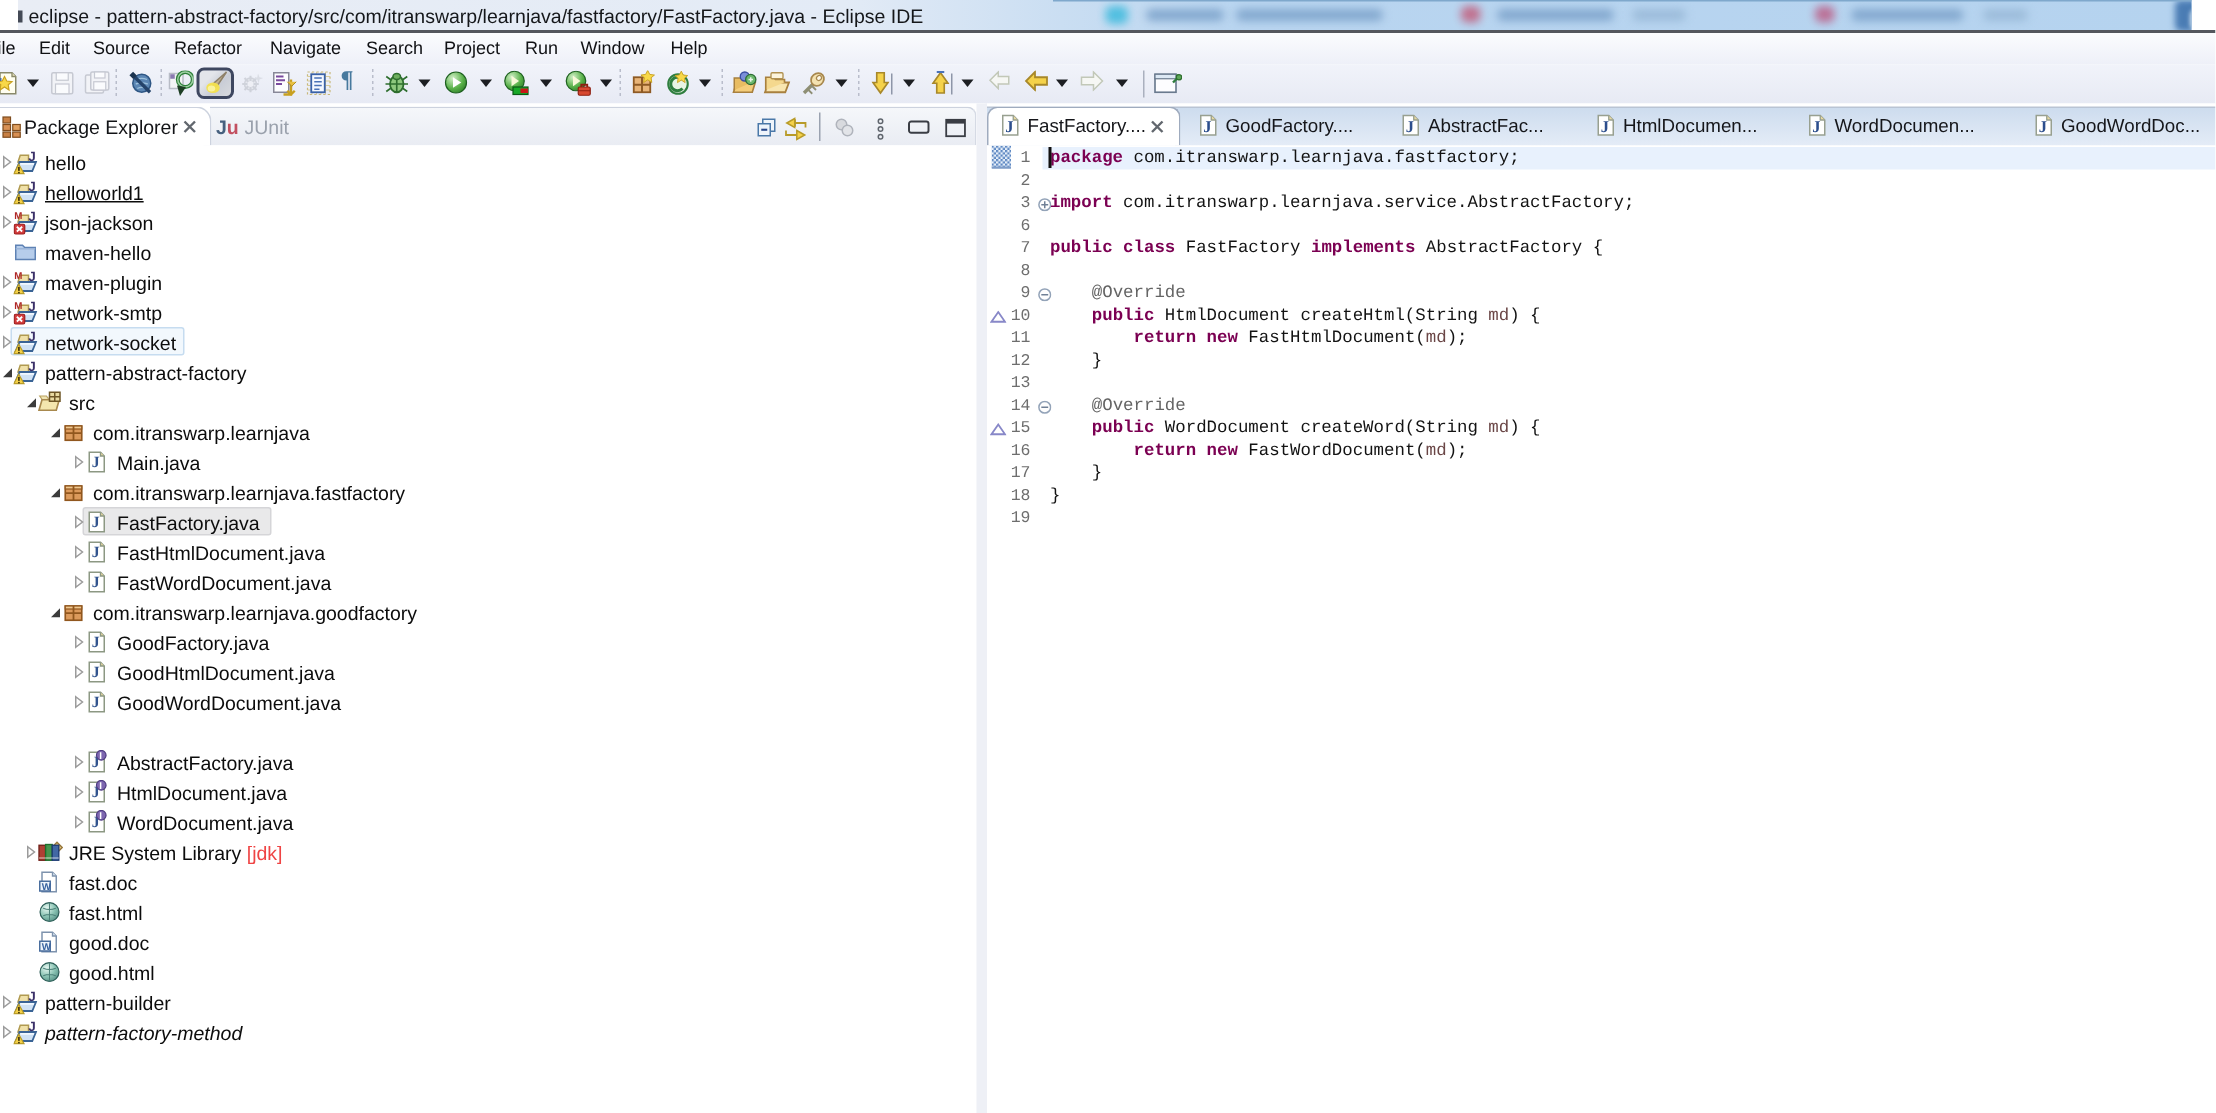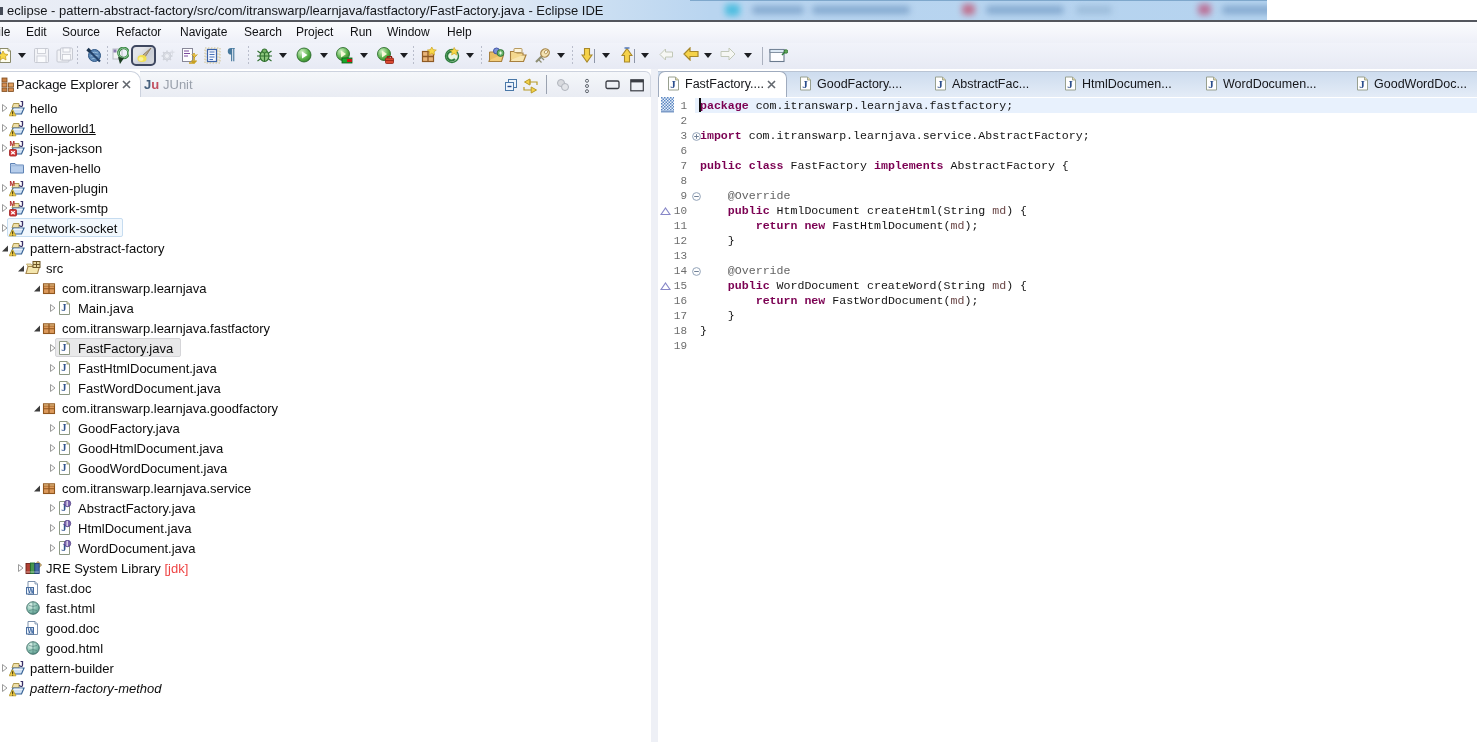--- a/index.html
+++ b/index.html
@@ -1,19 +1,19 @@
 <!DOCTYPE html>
 <html><head>
 <meta charset="utf-8">
 <style>
   * { margin:0; padding:0; box-sizing:border-box; }
   html,body { width:1477px; height:742px; overflow:hidden; }
   body { position:relative; background:#fff; font-family:"Liberation Sans", sans-serif; }
   .abs { position:absolute; }
-  #titlebar { left:0; top:0; width:1267px; height:20px; overflow:hidden;
+  #titlebar { left:12px; top:0; width:1449px; height:20px; overflow:hidden;
     background:linear-gradient(90deg,#e9edf5 0%,#e3ebf6 38%,#cadef2 48%,#b9d5f0 56%,#b5d3ef 100%); }
   #titlebar .blob { position:absolute; filter:blur(3px); border-radius:4px; }
   #titletext { left:7px; top:3px; font-size:13px; color:#15171a; white-space:nowrap; }
   #titleline { left:0; top:20px; width:1477px; height:2px; background:#54575e; }
   #menubar { left:0; top:22px; width:1477px; height:21px;
     background:linear-gradient(#fbfcfe,#eef0f8); }
   .menuitem { position:absolute; top:3px; font-size:12px; color:#101114; }
   #toolbar { left:0; top:43px; width:1477px; height:26px;
     background:linear-gradient(#f1f3fa,#e7eaf4); }
   .tbi { position:absolute; top:4px; }
@@ -548,33 +548,20 @@
           <path d="M1.5 1.5 L6 5 L1.5 8.5 Z" fill="#fdfdfd" stroke="#9b9b9b" stroke-width="1"></path>
         </svg>
       </span>
       <span class="ticon" style="left:57px;"><svg width="15" height="17" viewBox="0 0 15 17" style="">
           <path d="M2.5 1.5 L10 1.5 L12.5 4 L12.5 14.5 L2.5 14.5 Z" fill="#fffffe" stroke="#8c9883" stroke-width="1"></path>
           <path d="M10 1.5 L10 4 L12.5 4" fill="#e8d9a0" stroke="#8c9883" stroke-width="0.9"></path>
           <text x="4.2" y="11.2" font-family="Liberation Serif" font-weight="bold" font-size="10.5" fill="#32548e">J</text>
         </svg></span>
       <span class="tlabel" style="left:78px;">GoodWordDocument.java</span>
     </div>
-<div class="trow" style="top:381px;">
-      <span style="position:absolute;left:33px;">
-        <svg width="8" height="10" viewBox="0 0 8 10" style="position:absolute;top:5px;">
-          <path d="M7 2.5 L7 8.5 L1 8.5 Z" fill="#3c3c3c"></path>
-        </svg>
-      </span>
-      <span class="ticon" style="left:41px;"><svg width="16" height="16" viewBox="0 0 16 16" style="">
-          <rect x="2.5" y="4" width="11" height="9.5" fill="#dc9a5c" stroke="#91571e" stroke-width="1.1"></rect>
-          <rect x="2.5" y="4" width="11" height="2" fill="#f0c890" stroke="#91571e" stroke-width="0.8"></rect>
-          <path d="M2.5 8.75 L13.5 8.75 M8 4 L8 13.5" stroke="#91571e" stroke-width="1.2"></path>
-        </svg></span>
-      <span class="tlabel" style="left:62px;">com.itranswarp.learnjava.service</span>
-    </div>
 <div class="trow" style="top:401px;">
       <span style="position:absolute;left:49px;">
         <svg width="8" height="10" viewBox="0 0 8 10" style="position:absolute;top:5px;">
           <path d="M1.5 1.5 L6 5 L1.5 8.5 Z" fill="#fdfdfd" stroke="#9b9b9b" stroke-width="1"></path>
         </svg>
       </span>
       <span class="ticon" style="left:57px;"><svg width="15" height="17" viewBox="0 0 15 17" style="">
           <path d="M2.5 1.5 L10 1.5 L12.5 4 L12.5 14.5 L2.5 14.5 Z" fill="#fffffe" stroke="#8c9883" stroke-width="1"></path>
           <path d="M10 1.5 L10 4 L12.5 4" fill="#e8d9a0" stroke="#8c9883" stroke-width="0.9"></path>
           <text x="4.2" y="11.2" font-family="Liberation Serif" font-weight="bold" font-size="10.5" fill="#32548e">J</text>

